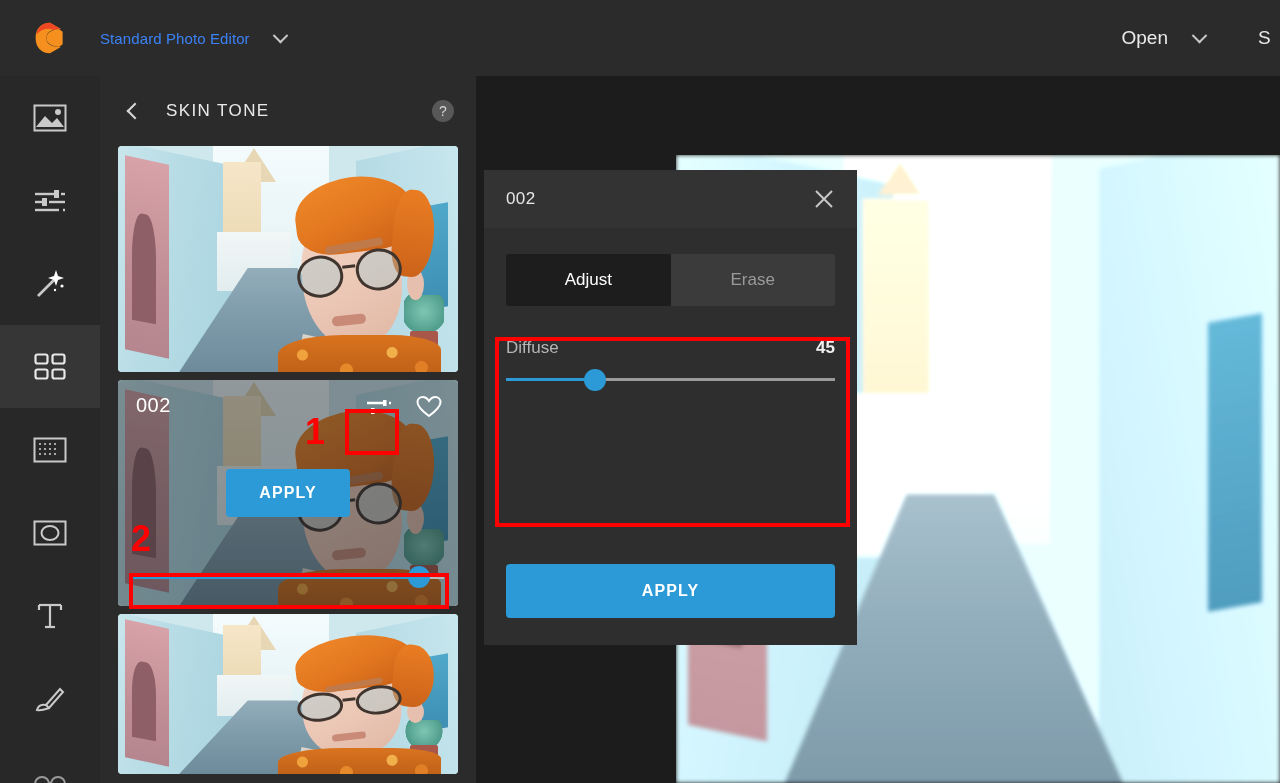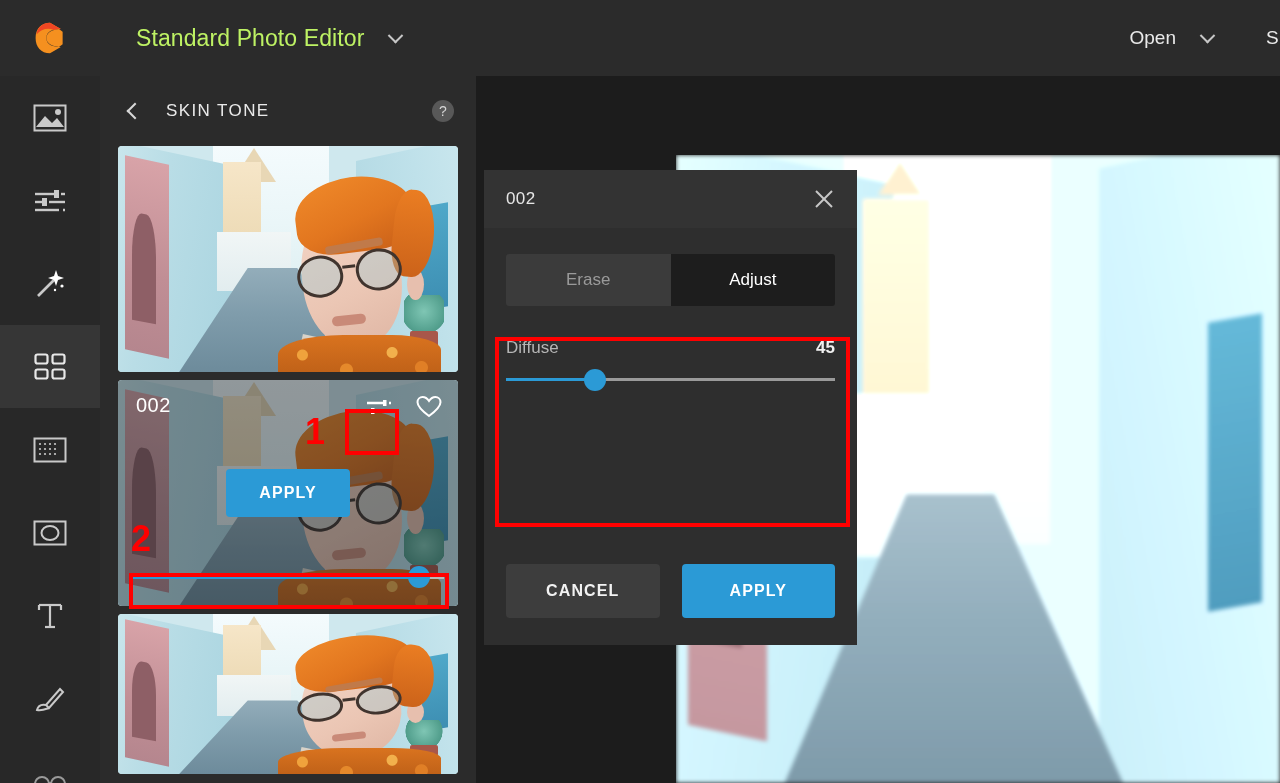--- a/index.html
+++ b/index.html
@@ -12,34 +12,34 @@
   #app { position: relative; width: 1280px; height: 783px; background: #1c1c1c; }
 
   
   .topbar {
     position: absolute; left: 0; top: 0; width: 1280px; height: 76px;
     background: #2b2b2b; display: flex; align-items: center;
   }
   .logo-wrap { width: 100px; height: 76px; display: flex; align-items: center; justify-content: center; }
   .logo { width: 36px; height: 36px; }
   .app-title {
-    font-size: 23px; color: #bef264; letter-spacing: .1px; margin-left: 36px;
+    font-size: 15px; color: #3b82f6; letter-spacing: .1px; 
     font-weight: 400; white-space: nowrap;
   }
   .chev-btn {
     margin-left: 18px; width: 26px; height: 26px;
     display: flex; align-items: center; justify-content: center; cursor: pointer;
   }
   .chev {
     width: 11px; height: 11px; border-right: 2px solid #c7c7c7; border-bottom: 2px solid #c7c7c7;
     transform: rotate(45deg) translate(-2px,-2px);
   }
   .topbar-right {
     position: absolute; right: 0; top: 0; height: 76px;
-    display: flex; align-items: center; padding-right: 0;
+    display: flex; align-items: center; padding-right: 8px;
   }
   .open-label { font-size: 19px; color: #eaeaea; }
   .save-clip {
     font-size: 19px; color: #eaeaea; margin-left: 46px;
     width: 14px; overflow: hidden; white-space: nowrap;
   }
 
   
   .rail {
     position: absolute; left: 0; top: 76px; width: 100px; height: 707px;
@@ -560,39 +560,38 @@
       <div class="dlg-title">002</div>
       <div class="dlg-x">
         <svg width="22" height="22" viewBox="0 0 22 22">
           <line x1="3" y1="3" x2="19" y2="19" stroke="#c8c8c8" stroke-width="2"></line>
           <line x1="19" y1="3" x2="3" y2="19" stroke="#c8c8c8" stroke-width="2"></line>
         </svg>
       </div>
     </div>
 
     <div class="dlg-tabs">
+      <div class="dlg-tab active">Adjust</div>
       <div class="dlg-tab inactive">Erase</div>
-      <div class="dlg-tab active">Adjust</div>
     </div>
 
     <div class="sliders">
       <div class="srow">
         <div class="slabel-row">
           <span class="slabel">Diffuse</span>
           <span class="sval">45</span>
         </div>
         <div class="strack">
           <div class="sfill" style="width:27%"></div>
           <div class="sknob" style="left:27%"></div>
         </div>
       </div>
     </div>
 
     <div class="dlg-actions">
-      <div class="btn btn-cancel">CANCEL</div>
       <div class="btn btn-apply">APPLY</div>
     </div>
   </div>
 
   <div class="redbox" style="left:345px; top:409px; width:54px; height:46px;"></div>
   <div class="rednum" style="left:305px; top:414px;">1</div>
 
   <div class="redbox" style="left:129px; top:573px; width:320px; height:36px;"></div>
   <div class="rednum" style="left:131px; top:521px;">2</div>
 

